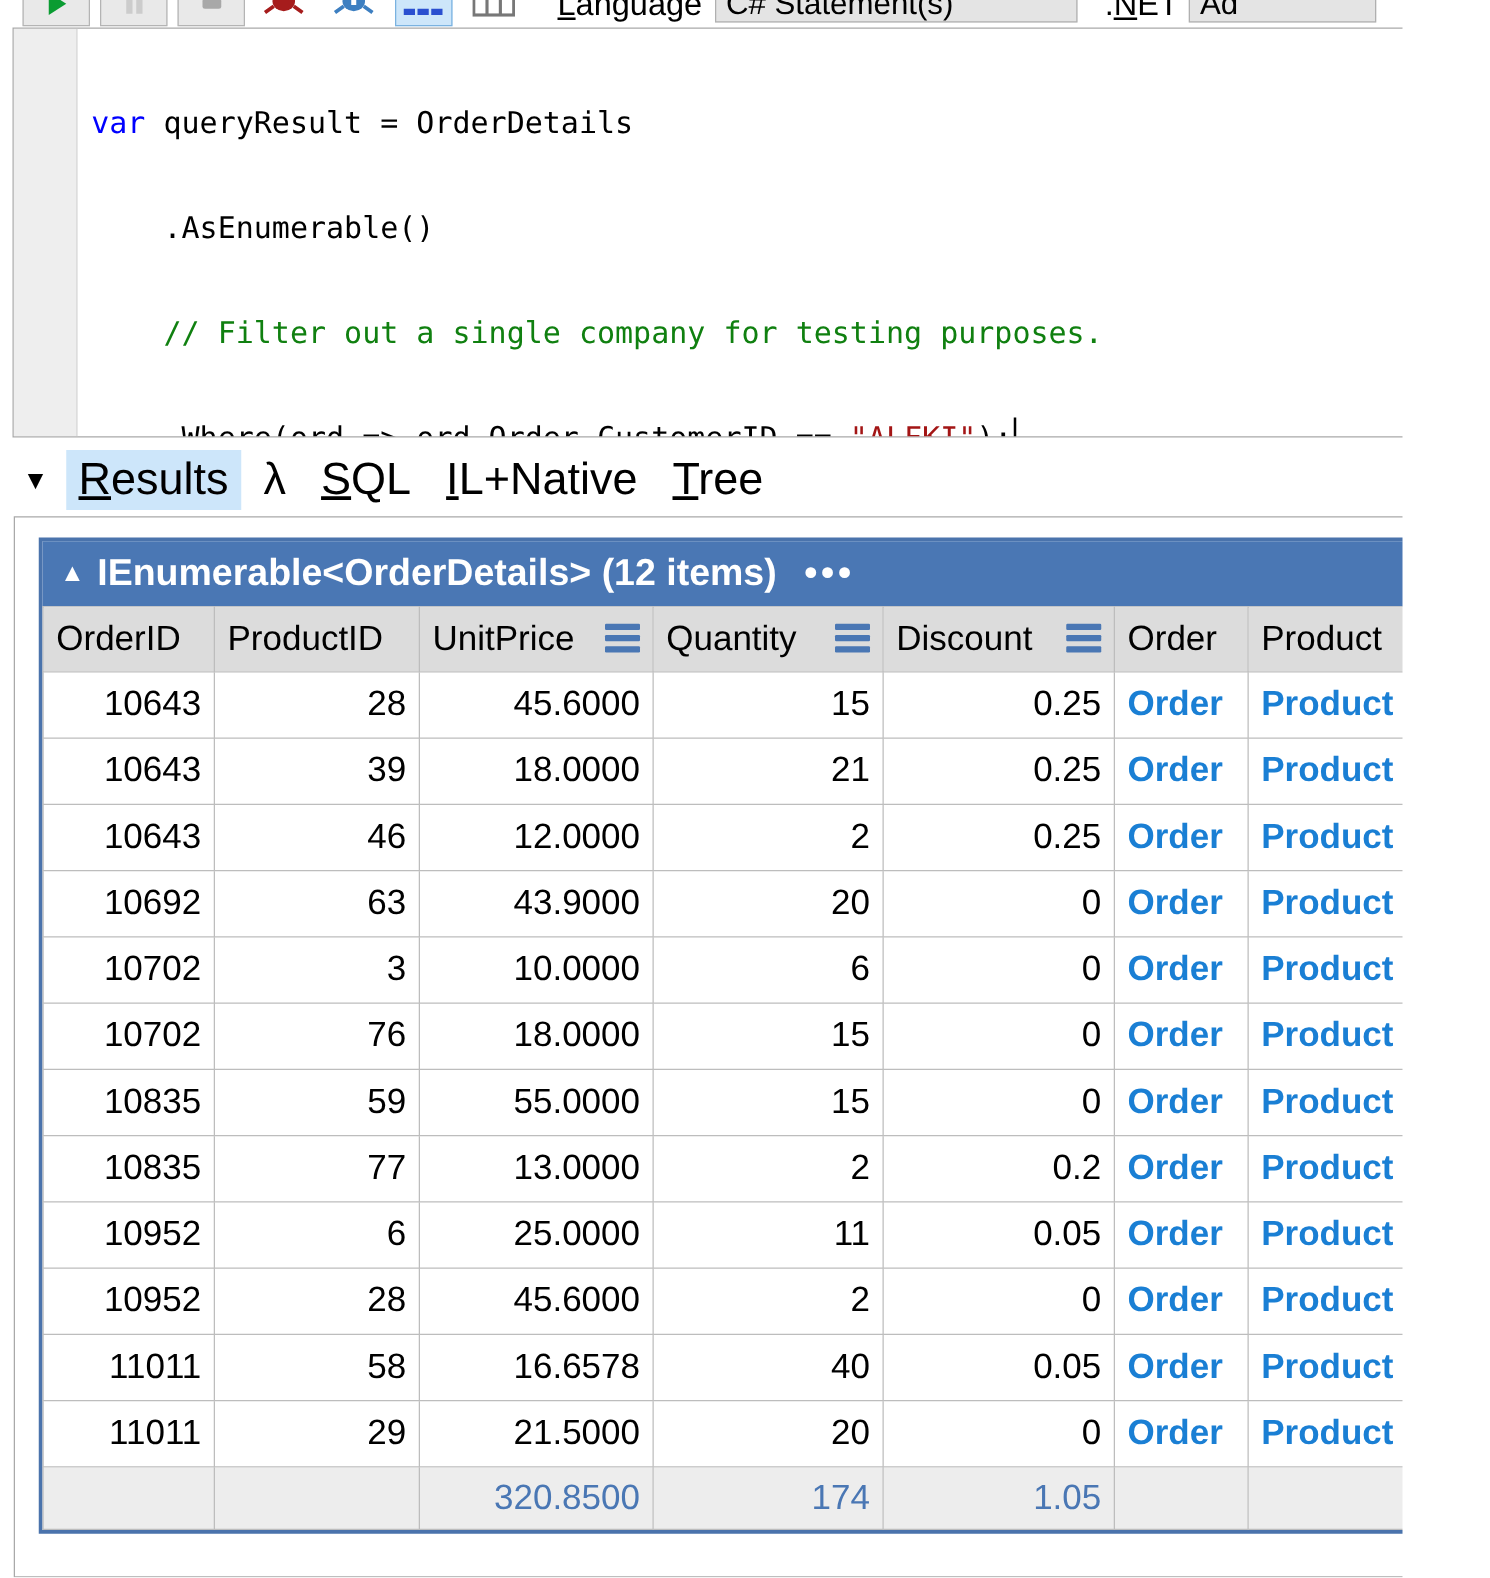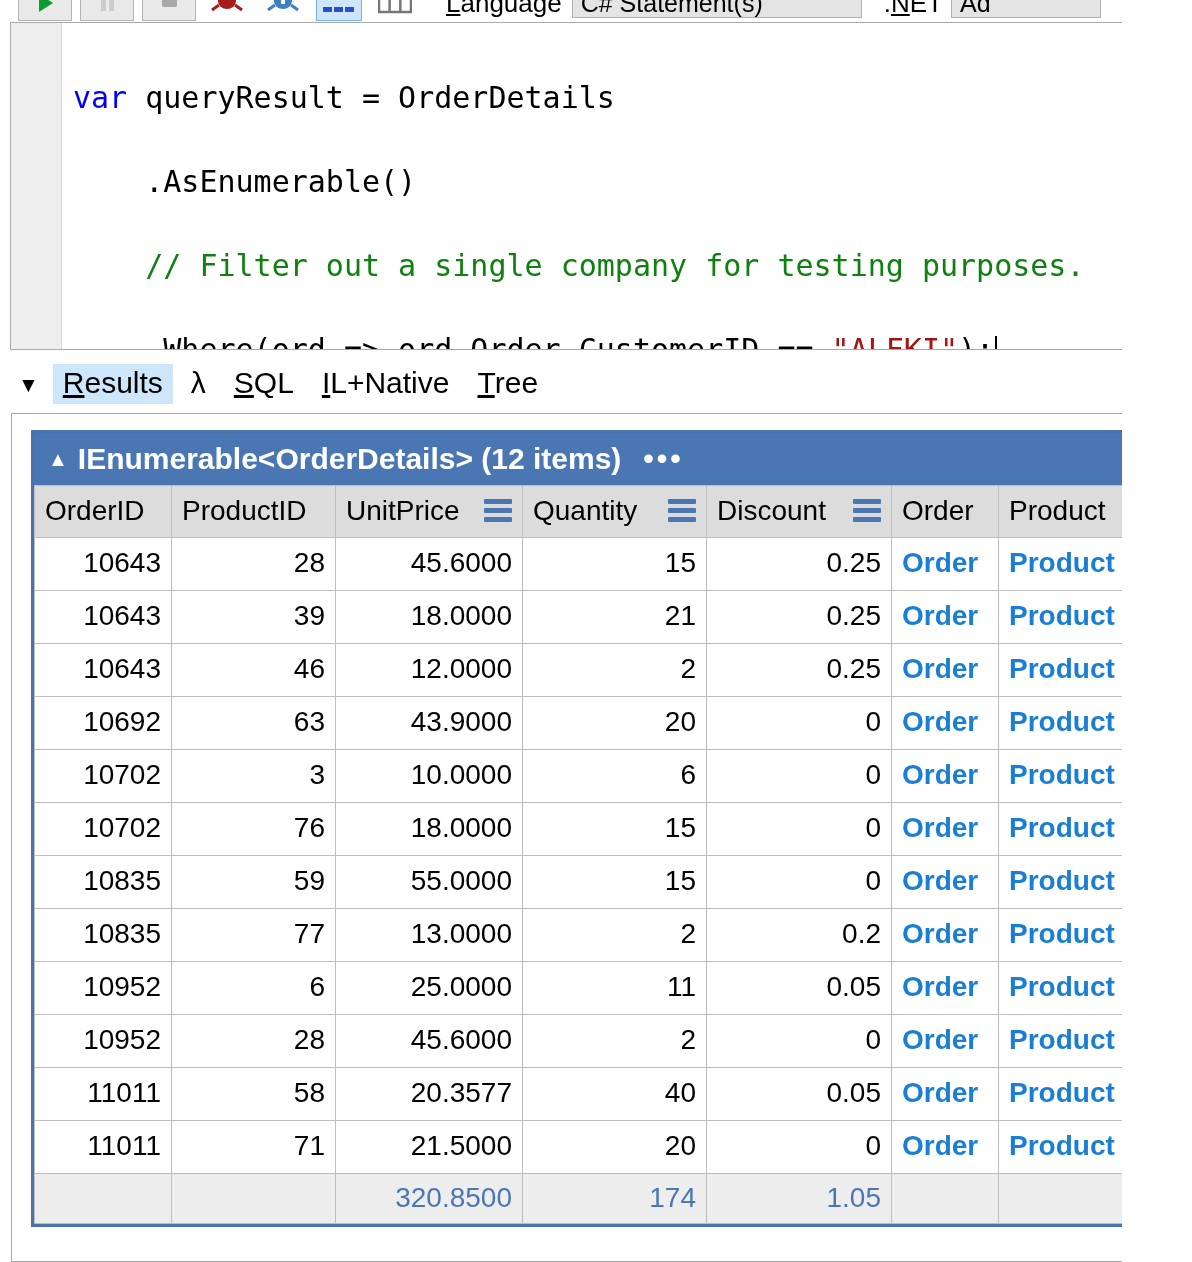--- a/index.html
+++ b/index.html
@@ -90,21 +90,21 @@
     width: 51px; height: 100%;
     background: #eeeeee;
     border-right: 1px solid #d8d8d8;
     box-sizing: border-box;
   }
   .editor-code {
     position: absolute;
     left: 62px; top: 12px;
     right: 0;
     font-family: "DejaVu Sans Mono", "Liberation Mono", monospace;
-    font-size: 30px;
+    font-size: 24px;
     line-height: 42px;
     color: #000000;
     white-space: pre;
   }
   .tok-kw      { color: #0000ff; }
   .tok-plain   { color: #000000; }
   .tok-comment { color: #108010; }
   .tok-string  { color: #a31515; }
   .caret {
     display: inline-block;
@@ -123,21 +123,21 @@
     align-items: center;
   }
   .tab-caret {
     margin-left: 18px;
     margin-right: 14px;
     font-size: 21px;
     color: #000;
     line-height: 1;
   }
   .tab {
-    font-size: 30px;
+    font-size: 36px;
     color: #000;
     padding: 2px 10px 4px 10px;
     margin-right: 8px;
     white-space: nowrap;
     background: transparent;
   }
   .tab.active { background: #cde6fa; }
   .tab u { text-decoration: underline; }
 
   
@@ -488,29 +488,29 @@
               <td class="num">28</td>
               <td class="num">45.6000</td>
               <td class="num">2</td>
               <td class="num">0</td>
               <td class="link">Order</td>
               <td class="link">Product</td>
             </tr>
             <tr>
               <td class="num">11011</td>
               <td class="num">58</td>
-              <td class="num">20.3577</td>
+              <td class="num">16.6578</td>
               <td class="num">40</td>
               <td class="num">0.05</td>
               <td class="link">Order</td>
               <td class="link">Product</td>
             </tr>
             <tr>
               <td class="num">11011</td>
-              <td class="num">71</td>
+              <td class="num">29</td>
               <td class="num">21.5000</td>
               <td class="num">20</td>
               <td class="num">0</td>
               <td class="link">Order</td>
               <td class="link">Product</td>
             </tr>
           </tbody>
         <tfoot>
           <tr class="total">
             <td></td>

